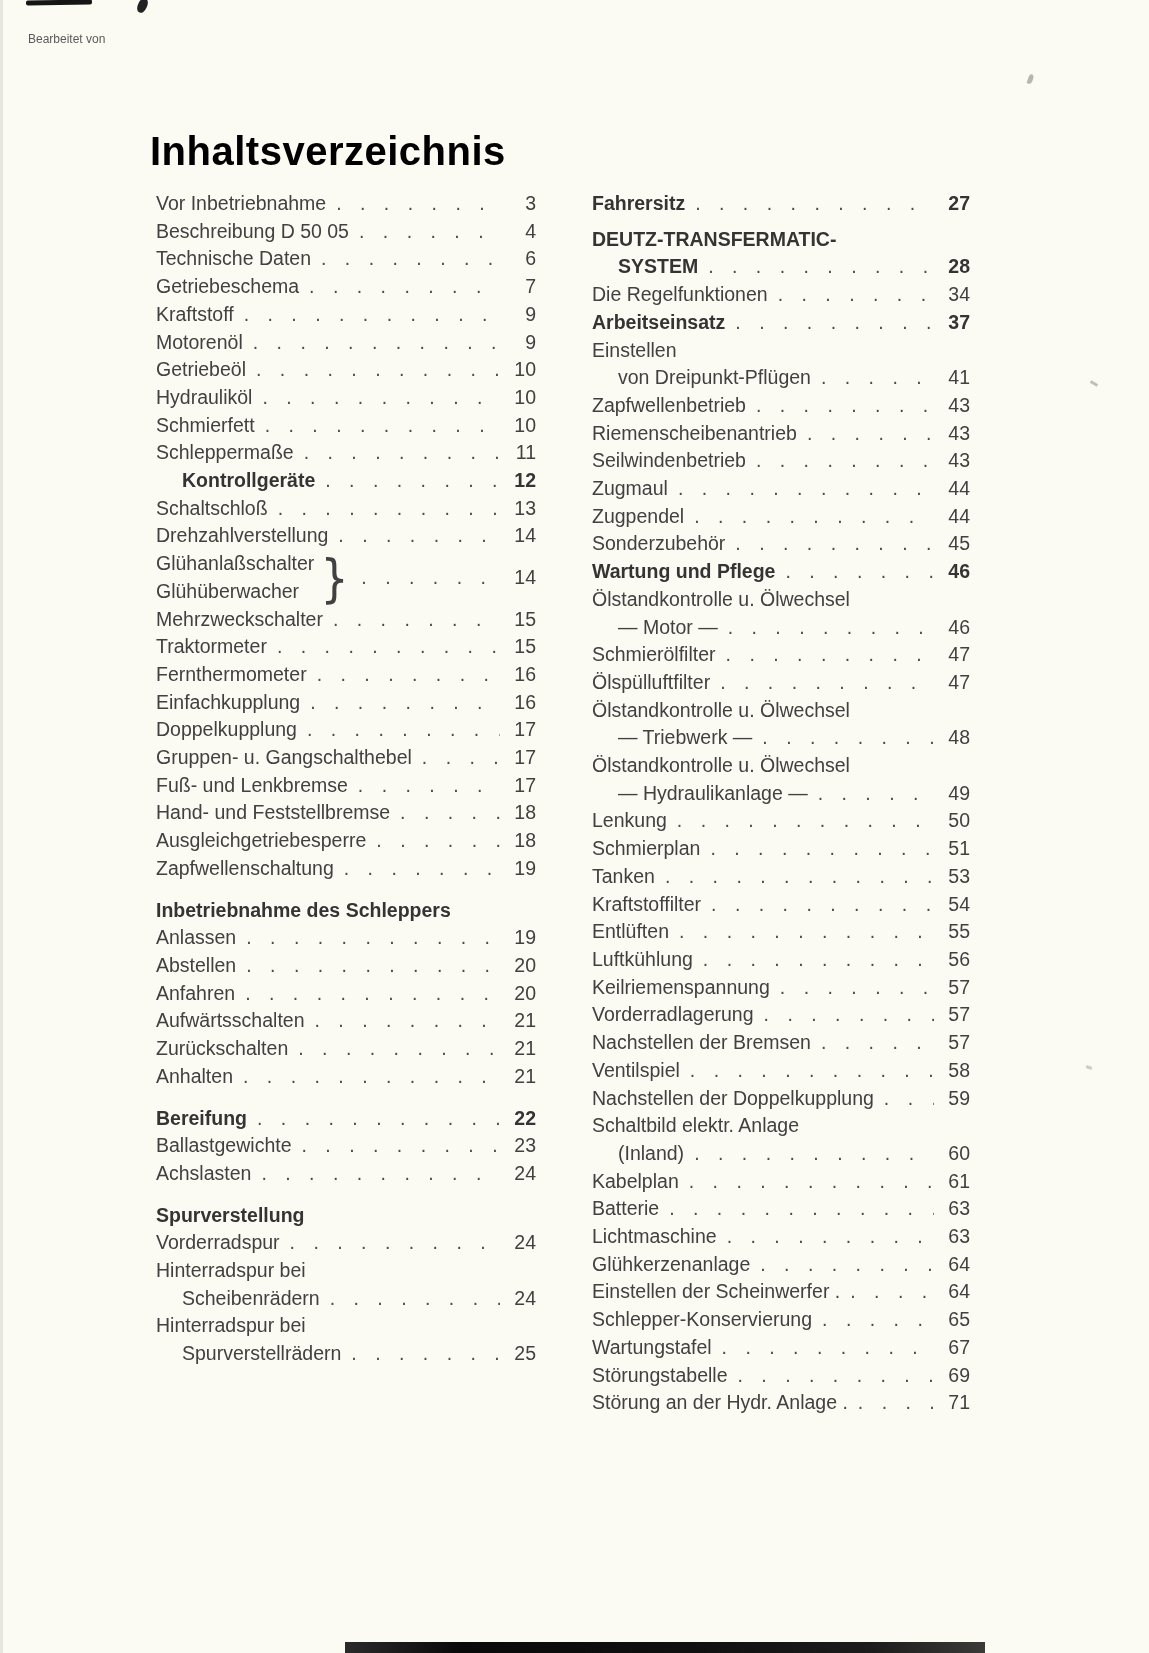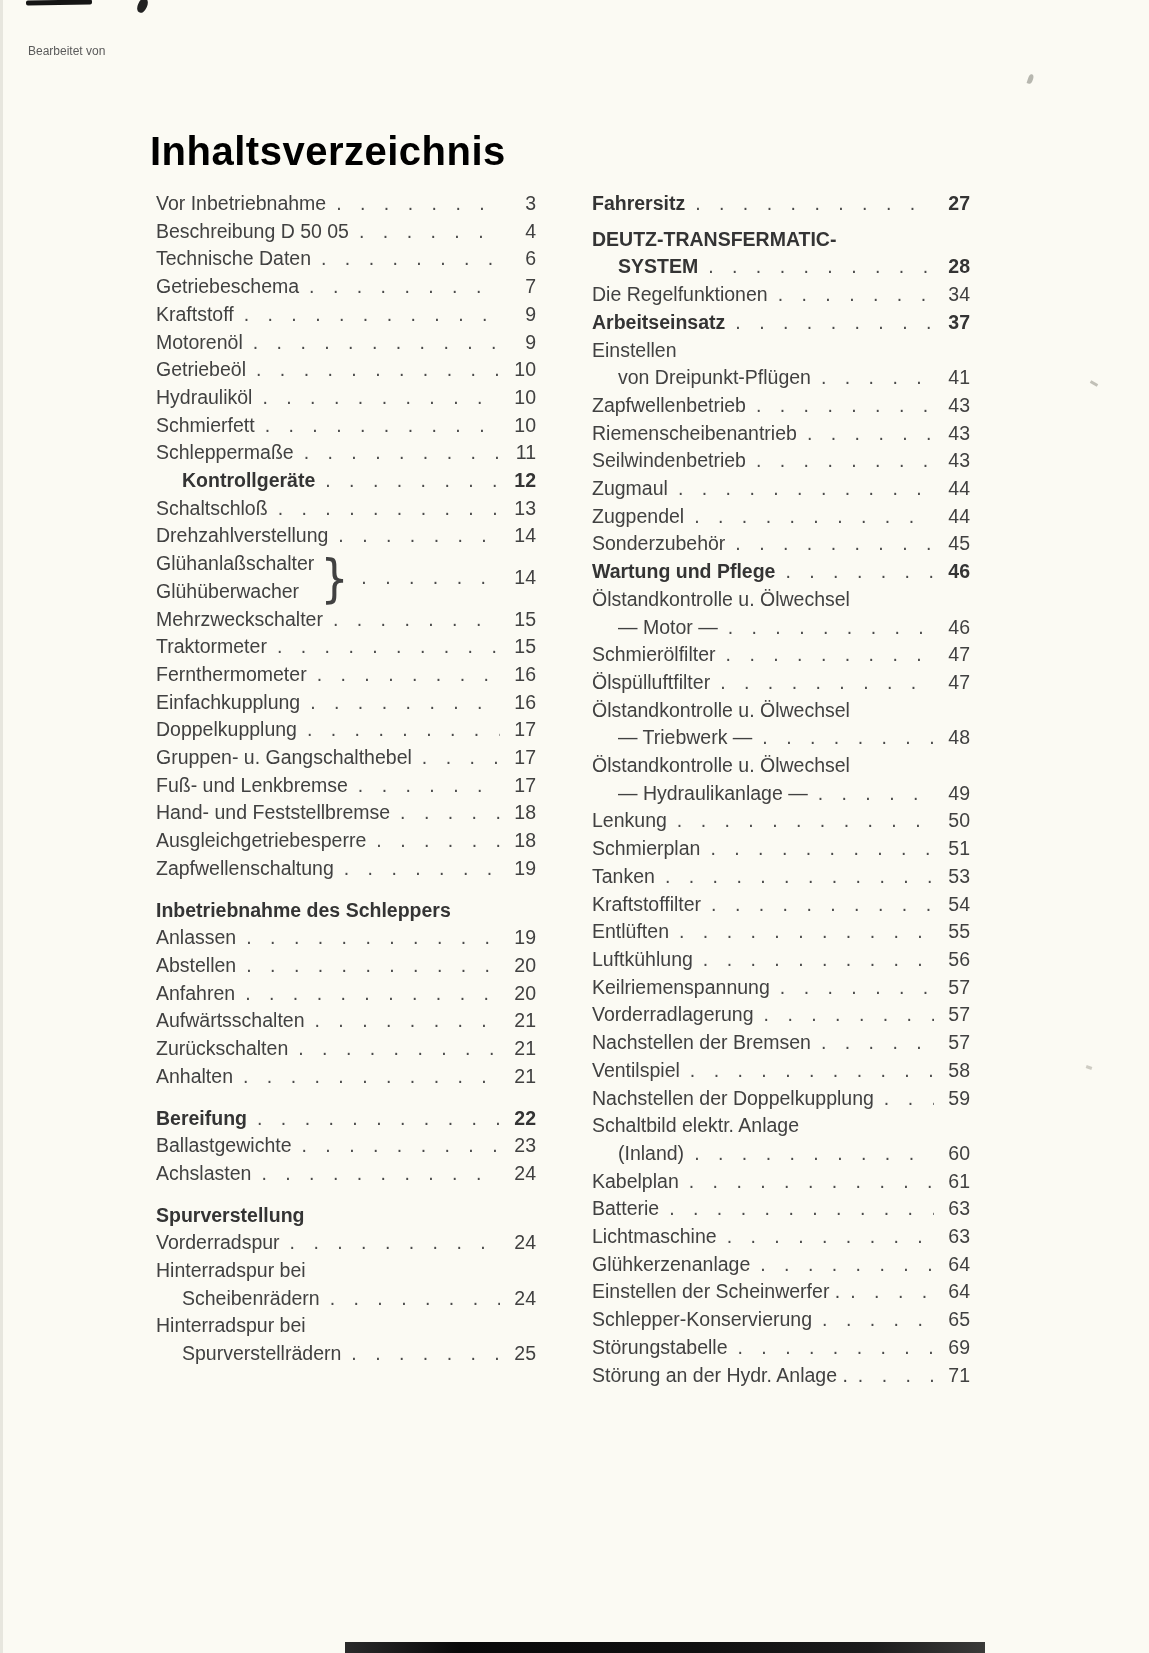--- a/index.html
+++ b/index.html
@@ -3,21 +3,21 @@
 <meta charset="utf-8">
 <style>
   html,body{margin:0;padding:0;}
   body{
     width:1149px;height:1653px;position:relative;overflow:hidden;
     background:#fbfaf3;
     font-family:"Liberation Sans", sans-serif;
     color:#414141;
   }
   .page-edge-left{position:absolute;left:0;top:0;width:3px;height:100%;background:rgba(60,55,40,0.10);}
-  .edited-by{position:absolute;left:28px;top:44px;font-size:12px;color:#5a5a5a;}
+  .edited-by{position:absolute;left:28px;top:32px;font-size:12px;color:#5a5a5a;}
   .page-title{
     position:absolute;left:150px;top:102px;
     font-size:40px;font-weight:700;color:#000000;letter-spacing:0.5px;
   }
   .toc-col{position:absolute;top:190px;font-size:19.5px;line-height:27.7px;}
   #col-left{left:156px;width:380px;}
   #col-right{left:592px;width:378px;}
 
   .row{display:flex;align-items:baseline;}
   .row.bold{font-weight:700;color:#343434;}
@@ -443,20 +443,25 @@
       <span class="label">Einstellen der Scheinwerfer .</span>
       <span class="dots"></span>
       <span class="pagenum">64</span>
     </div>
     <div class="row">
       <span class="label">Schlepper-Konservierung</span>
       <span class="dots"></span>
       <span class="pagenum">65</span>
     </div>
     <div class="row">
+      <span class="label">Wartungstafel</span>
+      <span class="dots"></span>
+      <span class="pagenum">67</span>
+    </div>
+    <div class="row">
       <span class="label">Störungstabelle</span>
       <span class="dots"></span>
       <span class="pagenum">69</span>
     </div>
     <div class="row">
       <span class="label">Störung an der Hydr. Anlage .</span>
       <span class="dots"></span>
       <span class="pagenum">71</span>
     </div>
   </div>

